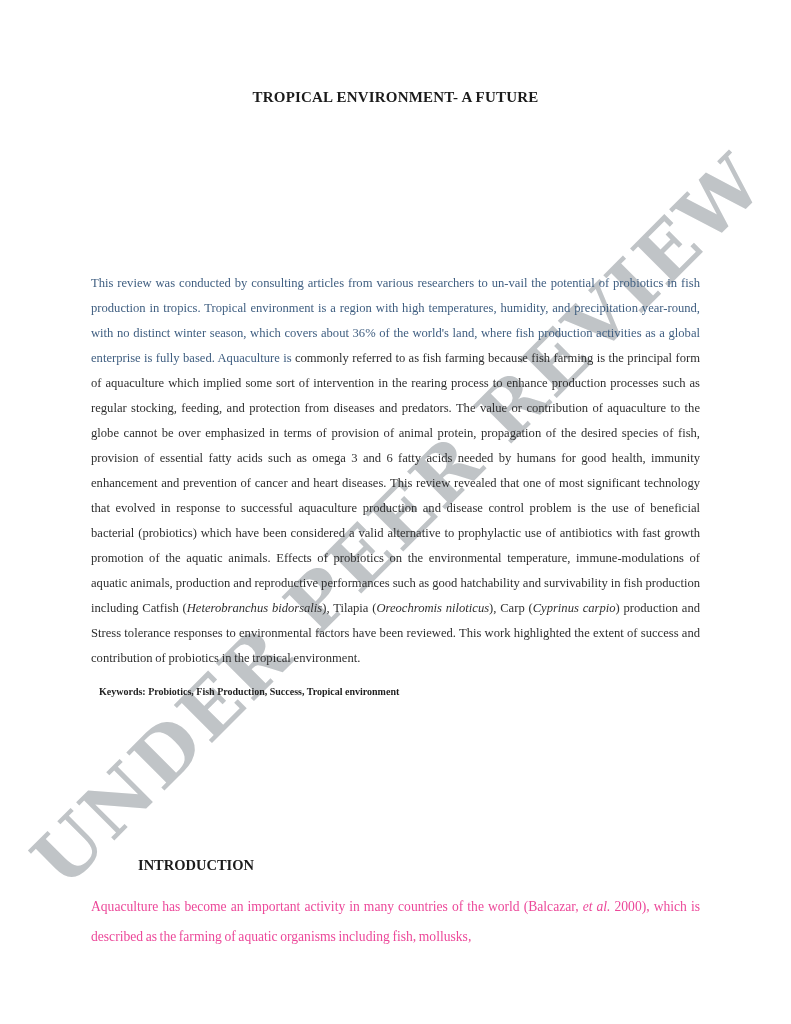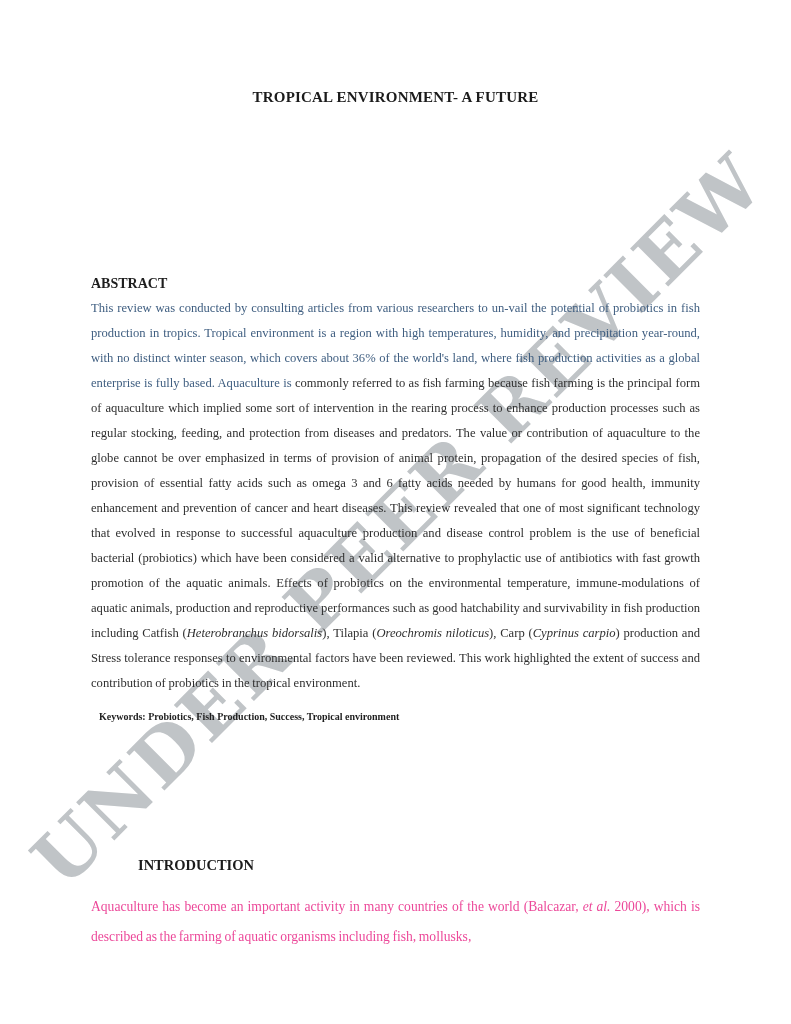--- a/index.html
+++ b/index.html
@@ -104,21 +104,20 @@
 
 <div class="page">
 
   <div class="watermark">UNDER PEER REVIEW</div>
 
   <div class="title-block">
     <div>TROPICAL ENVIRONMENT- A FUTURE</div>
   </div>
 
   <div class="abstract-block">
-    <h2 class="abstract-heading">ABSTRACT</h2>
     <p class="abstract-text"><span class="hl">This review was conducted by consulting articles from various researchers to un-vail the potential of probiotics in fish production in tropics. Tropical environment is a region with high temperatures, humidity, and precipitation year-round, with no distinct winter season, which covers about 36% of the world's land, where fish production activities as a global enterprise is fully based. Aquaculture is</span><span> commonly referred to as fish farming because fish farming is the principal form of aquaculture which implied some sort of intervention in the rearing process to enhance production processes such as regular stocking, feeding, and protection from diseases and predators. The value or contribution of aquaculture to the globe cannot be over emphasized in terms of provision of animal protein, propagation of the desired species of fish, provision of essential fatty acids such as omega 3 and 6 fatty acids needed by humans for good health, immunity enhancement and prevention of cancer and heart diseases. This review revealed that one of most significant technology that evolved in response to successful aquaculture production and disease control problem is the use of beneficial bacterial (probiotics) which have been considered a valid alternative to prophylactic use of antibiotics with fast growth promotion of the aquatic animals. Effects of probiotics on the environmental temperature, immune-modulations of aquatic animals, production and reproductive performances such as good hatchability and survivability in fish production including Catfish (</span><i>Heterobranchus bidorsalis</i><span>), Tilapia (</span><i>Oreochromis niloticus</i><span>), Carp (</span><i>Cyprinus carpio</i><span>) production and Stress tolerance responses to environmental factors have been reviewed. This work highlighted the extent of success and contribution of probiotics in the tropical environment.</span></p>
     <p class="keywords">Keywords: Probiotics, Fish Production, Success, Tropical environment</p>
   </div>
 
   <div class="intro-block">
     <h2 class="intro-heading">INTRODUCTION</h2>
     <p class="intro-text"><span>Aquaculture has become an important activity in many countries of the world (Balcazar, </span><i>et al.</i><span> 2000), which is described as the farming of aquatic organisms including fish, mollusks,</span></p>
   </div>
 
 </div>

